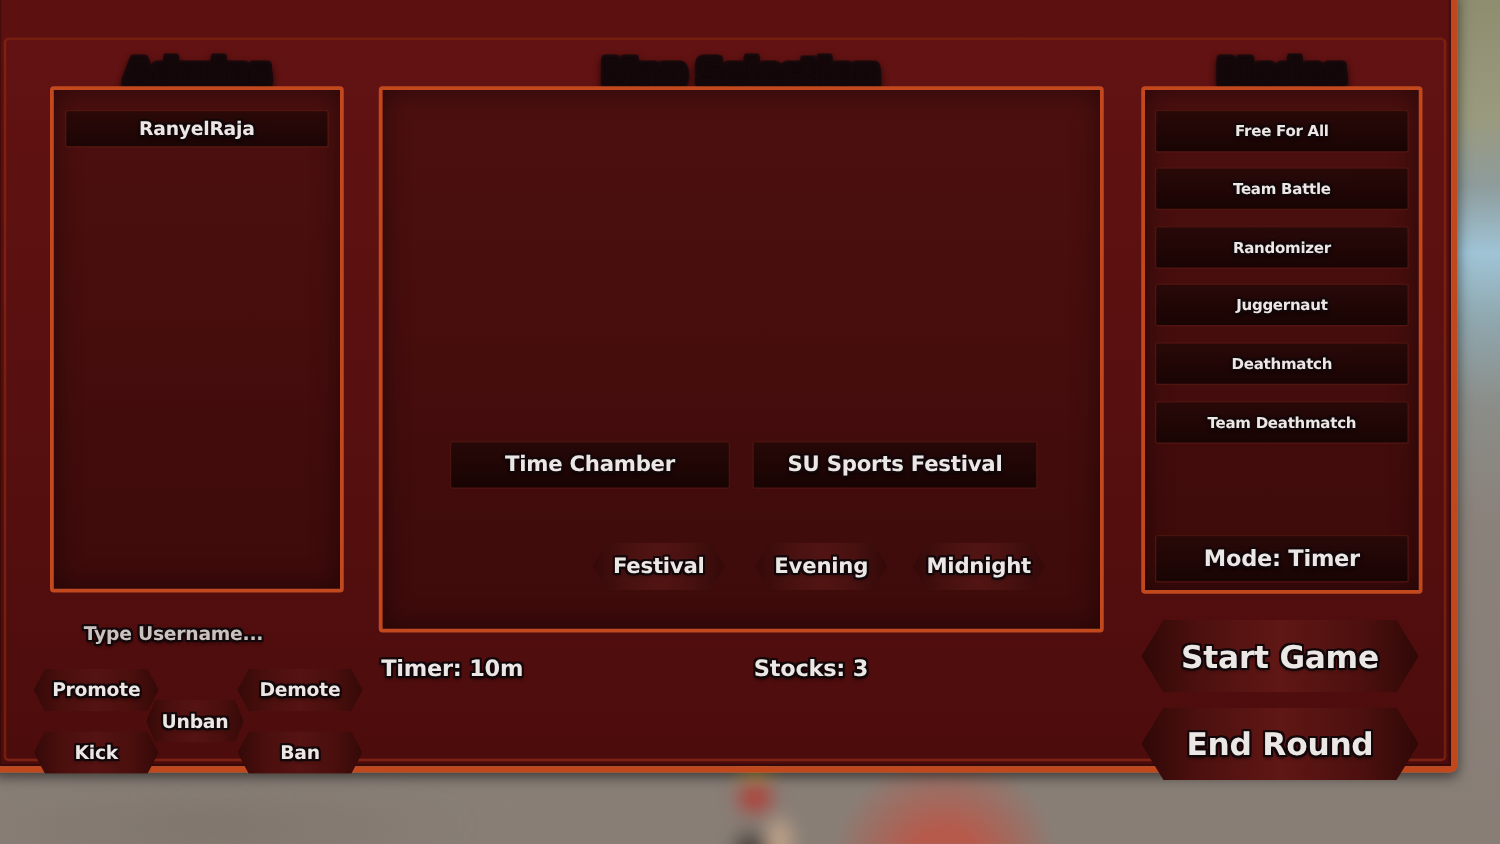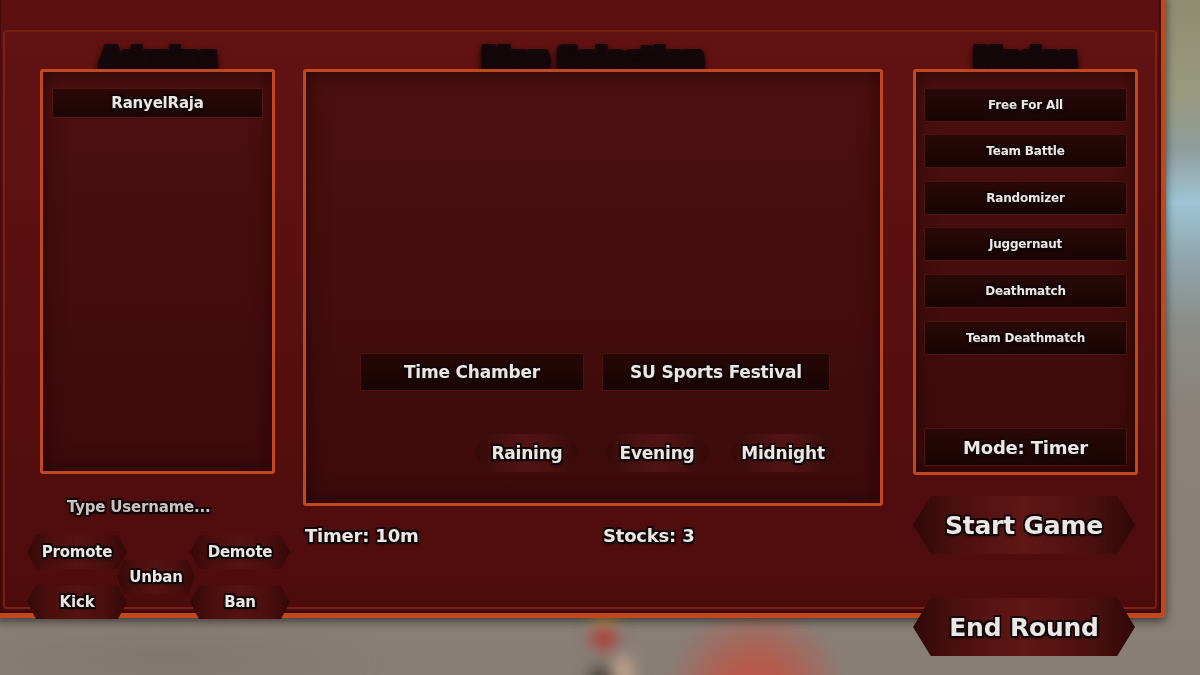--- a/index.html
+++ b/index.html
@@ -247,21 +247,21 @@
     box-sizing: border-box;
     clip-path: polygon(8% 0%, 92% 0%, 100% 50%, 92% 100%, 8% 100%, 0% 50%);
     background: linear-gradient(to right, #2f0807 0%, #4c100e 20%, #601715 50%, #4c100e 80%, #2f0807 100%);
     display: flex;
     align-items: center;
     justify-content: center;
     font-size: 25px;
     cursor: pointer;
   }
   #btn-start-game { top: 464px; }
-  #btn-end-round  { top: 566px; text-align: center; }
+  #btn-end-round  { top: 534px; text-align: center; }
 </style>
 </head>
 <body>
 
 <div id="backdrop">
   <div class="blob-l"></div>
   <div class="blob-char"></div>
 </div>
 
 <div id="frame">
@@ -280,21 +280,21 @@
     <div class="hexbtn small gtext" id="btn-unban">Unban</div>
     <div class="hexbtn small gtext" id="btn-kick">Kick</div>
     <div class="hexbtn small gtext" id="btn-ban">Ban</div>
 
     <div class="panel-title gtext" style="left:298px; top:10px; width:580px;">Map Selection</div>
 
     <div class="subpanel" id="map-panel">
       <div class="map-btn gtext" id="map-time-chamber">Time Chamber</div>
       <div class="map-btn gtext" id="map-su-sports">SU Sports Festival</div>
 
-      <div class="tod-btn gtext" id="tod-raining">Raining</div>
+      <div class="tod-btn gtext" id="tod-raining">Festival</div>
       <div class="tod-btn gtext" id="tod-evening">Evening</div>
       <div class="tod-btn gtext" id="tod-midnight">Midnight</div>
     </div>
 
     <div class="gtext" id="timer-label">Timer: 10m</div>
     <div class="gtext" id="stocks-label">Stocks: 3</div>
 
     <div class="panel-title gtext" style="left:908px; top:10px; width:225px;">Modes</div>
 
     <div class="subpanel" id="modes-panel">

